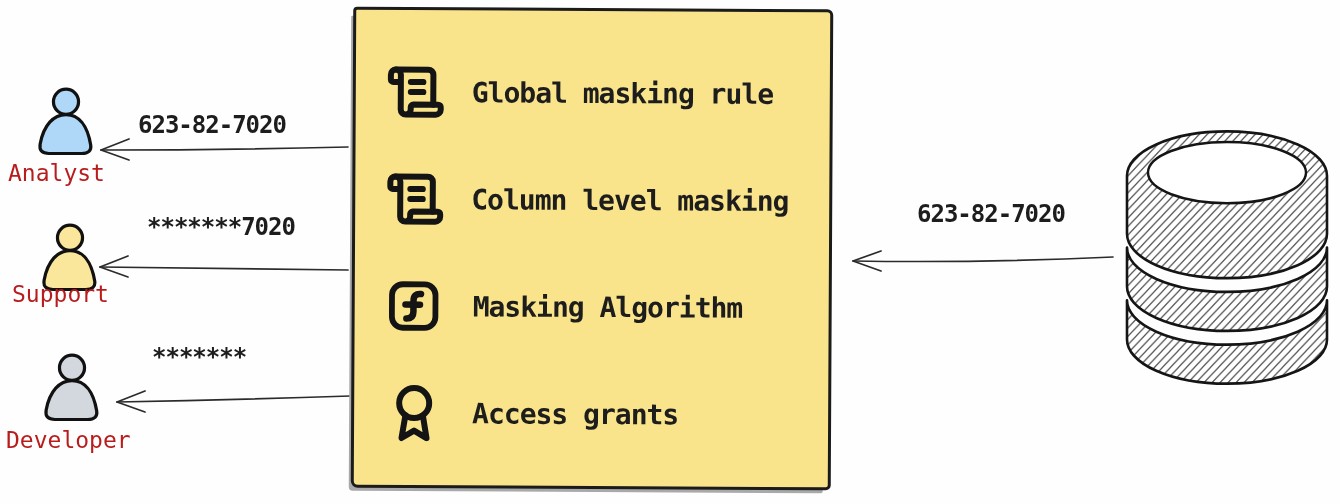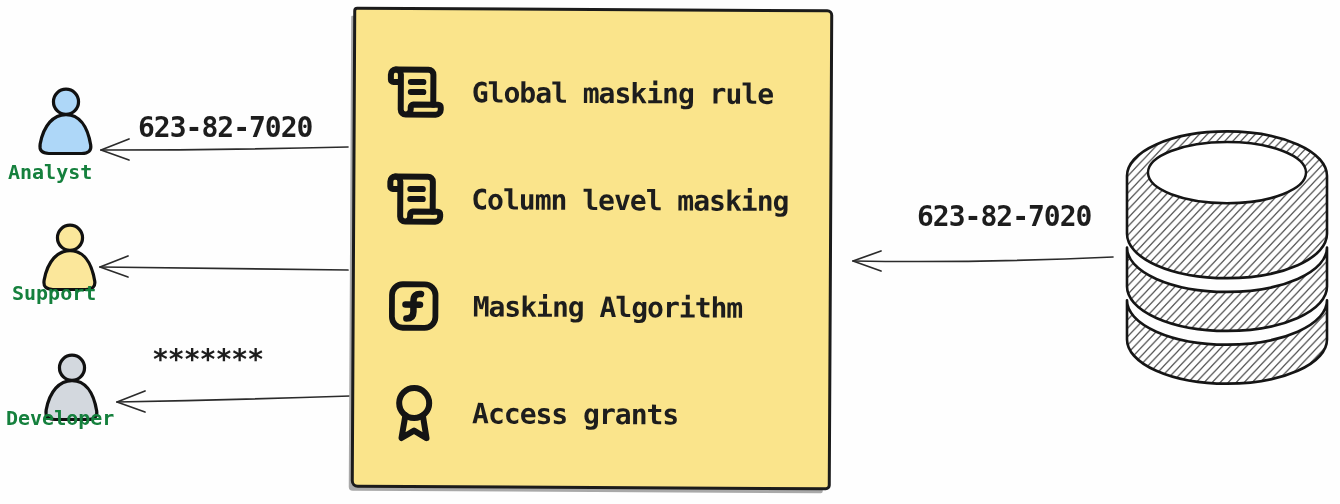--- a/index.html
+++ b/index.html
@@ -3,26 +3,26 @@
 <meta charset="utf-8">
 <style>
   html,body{margin:0;padding:0;background:#ffffff;}
   .canvas{
     position:relative;width:1340px;height:504px;background:#fefefe;
     font-family:"DejaVu Sans Mono", monospace;overflow:hidden;color:#1c1c1c;
   }
   
   .persona-icon{position:absolute;}
   .persona-label{
-    position:absolute;font-size:20px;font-weight:bold;color:#15803d;
+    position:absolute;font-size:23px;font-weight:normal;color:#b91c1c;
     white-space:pre;letter-spacing:0;
   }
   
   .value-label{
-    position:absolute;font-size:28px;font-weight:bold;color:#1d1d1d;
+    position:absolute;font-size:24px;font-weight:bold;color:#1d1d1d;
     white-space:pre;letter-spacing:-1px;
   }
   
   .mask-box{
     position:absolute;left:352px;top:8px;width:480px;height:481px;
     box-sizing:border-box;border:3px solid #1b1b1b;
     border-radius:4px 6px 5px 7px;
     transform:rotate(0.3deg);
     box-shadow:-5px 6px 0 -3px #a9a9a9;
     padding:52px 0 0 30px;
@@ -48,23 +48,24 @@
   <svg class="persona-icon" style="left:32px;top:222px" width="76" height="78" viewBox="0 0 80 82">
     <path d="M40 30 C 53 30 62.5 41 66 62 C 67 68 63.5 71 56.5 71 L 22 71 C 15 71 11.6 68 12.8 61 C 16.5 41 27 30 40 30 Z" stroke="#111" stroke-width="3.4" stroke-linejoin="round" fill="#fbe79b"></path>
     <circle cx="40" cy="16.5" r="13.2" stroke="#111" stroke-width="3.4" fill="#fbe79b"></circle>
   </svg>
   <div class="persona-label" style="left:12px;top:281px">Support</div>
 
   <svg class="persona-icon" style="left:34px;top:352px" width="76" height="78" viewBox="0 0 80 82">
     <path d="M40 30 C 53 30 62.5 41 66 62 C 67 68 63.5 71 56.5 71 L 22 71 C 15 71 11.6 68 12.8 61 C 16.5 41 27 30 40 30 Z" stroke="#111" stroke-width="3.4" stroke-linejoin="round" fill="#d3d8de"></path>
     <circle cx="40" cy="16.5" r="13.2" stroke="#111" stroke-width="3.4" fill="#d3d8de"></circle>
   </svg>
-  <div class="persona-label" style="left:6px;top:406px">Developer</div>
+  <div class="persona-label" style="left:6px;top:427px">Developer</div>
 
   <div class="value-label" style="left:138px;top:111px">623-82-7020</div>
+  <div class="value-label" style="left:147px;top:213px">*******7020</div>
   <div class="value-label" style="left:152px;top:343px">*******</div>
   <div class="value-label" style="left:917px;top:200px">623-82-7020</div>
 
   <svg class="arrow-layer" viewBox="0 0 1340 504" fill="none" stroke="#2b2b2b" stroke-width="1.7" stroke-linecap="round">
     <g>
       <path d="M348 147 Q 225 150 101 150"></path>
       <path d="M101 150 L 129 139 M101 150 L 129 160"></path>
     </g>
     <g>
       <path d="M348 270 Q 224 268 100 267"></path>

